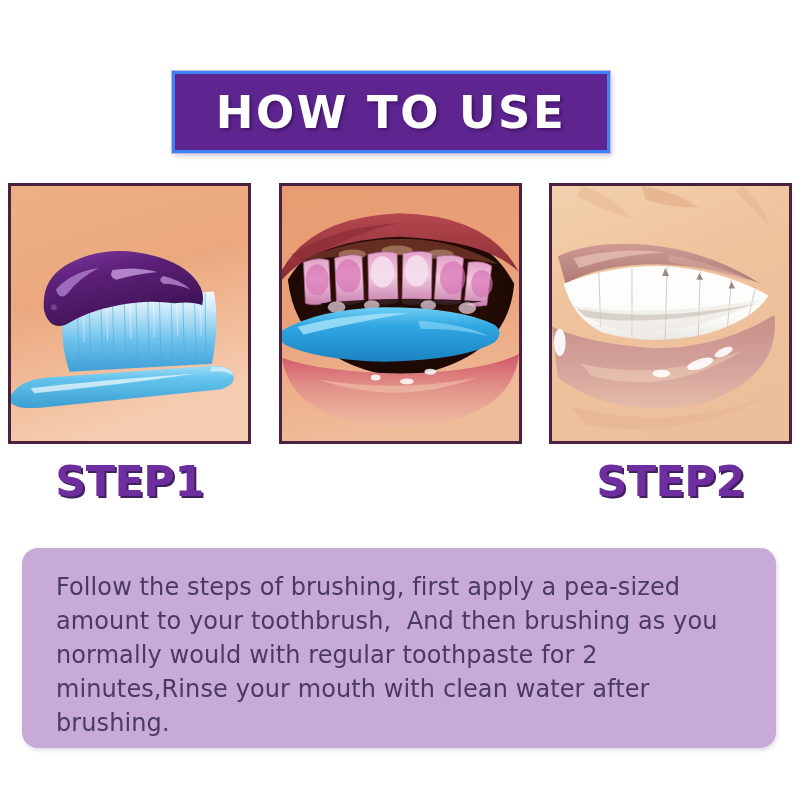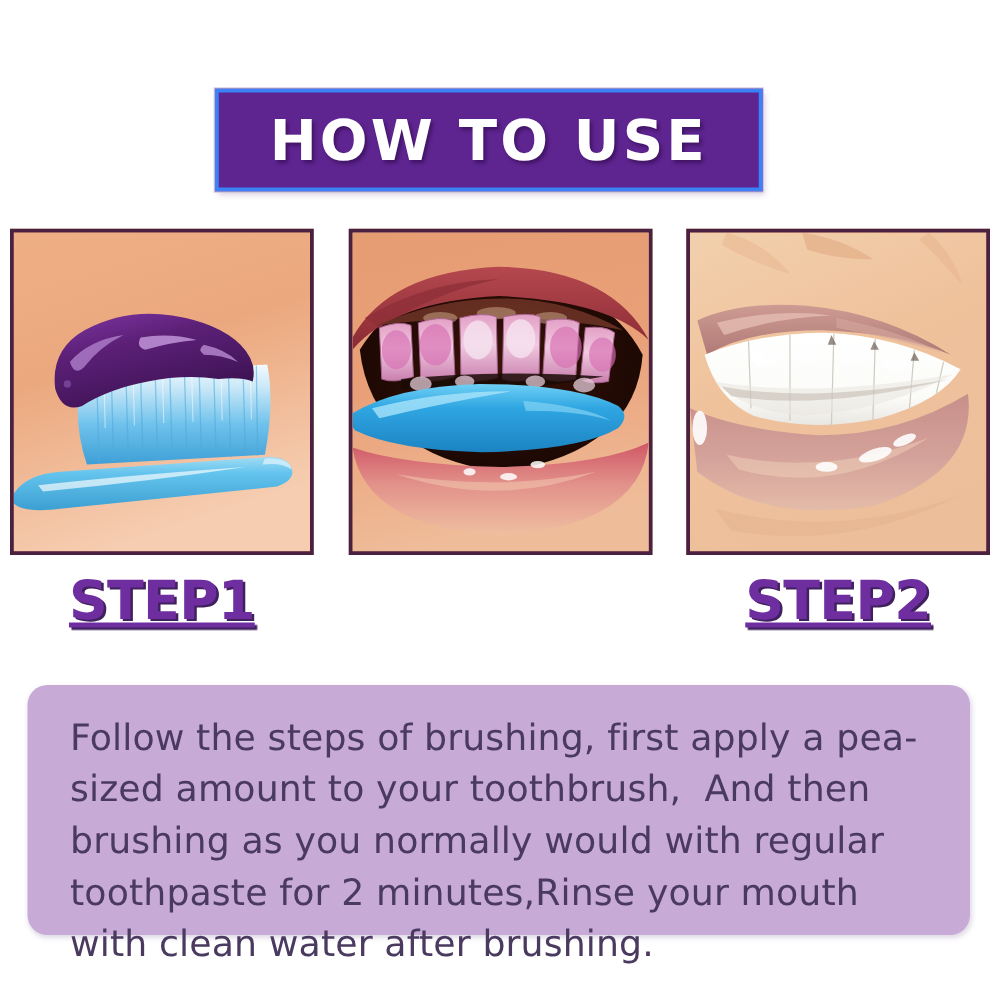--- a/index.html
+++ b/index.html
@@ -86,40 +86,39 @@
     width: 243px;
     text-align: center;
     font-family: "DejaVu Sans", sans-serif;
     font-weight: bold;
     font-size: 43px;
     line-height: 58px;
     color: #6F2EA0;
     letter-spacing: -0.5px;
     text-shadow: 2px 2px 0 #40205e;
     white-space: nowrap;
-    text-decoration: underline;
   }
 
   
   .desc-box {
     position: absolute;
     left: 22px;
     top: 548px;
     width: 754px;
     height: 200px;
     box-sizing: border-box;
     background: #C7AAD6;
     border-radius: 16px;
     box-shadow: 1px 2px 4px rgba(110,80,140,0.22);
     padding: 22px 34px 18px 34px;
   }
   .desc-text {
     color: #4B3A60;
     font-family: "DejaVu Sans", sans-serif;
-    font-size: 29px;
+    font-size: 24px;
     line-height: 1.42;
     letter-spacing: 0.1px;
     white-space: pre-wrap;
     margin: 0;
   }
 </style>
 </head>
 <body>
 
 <div id="page">

